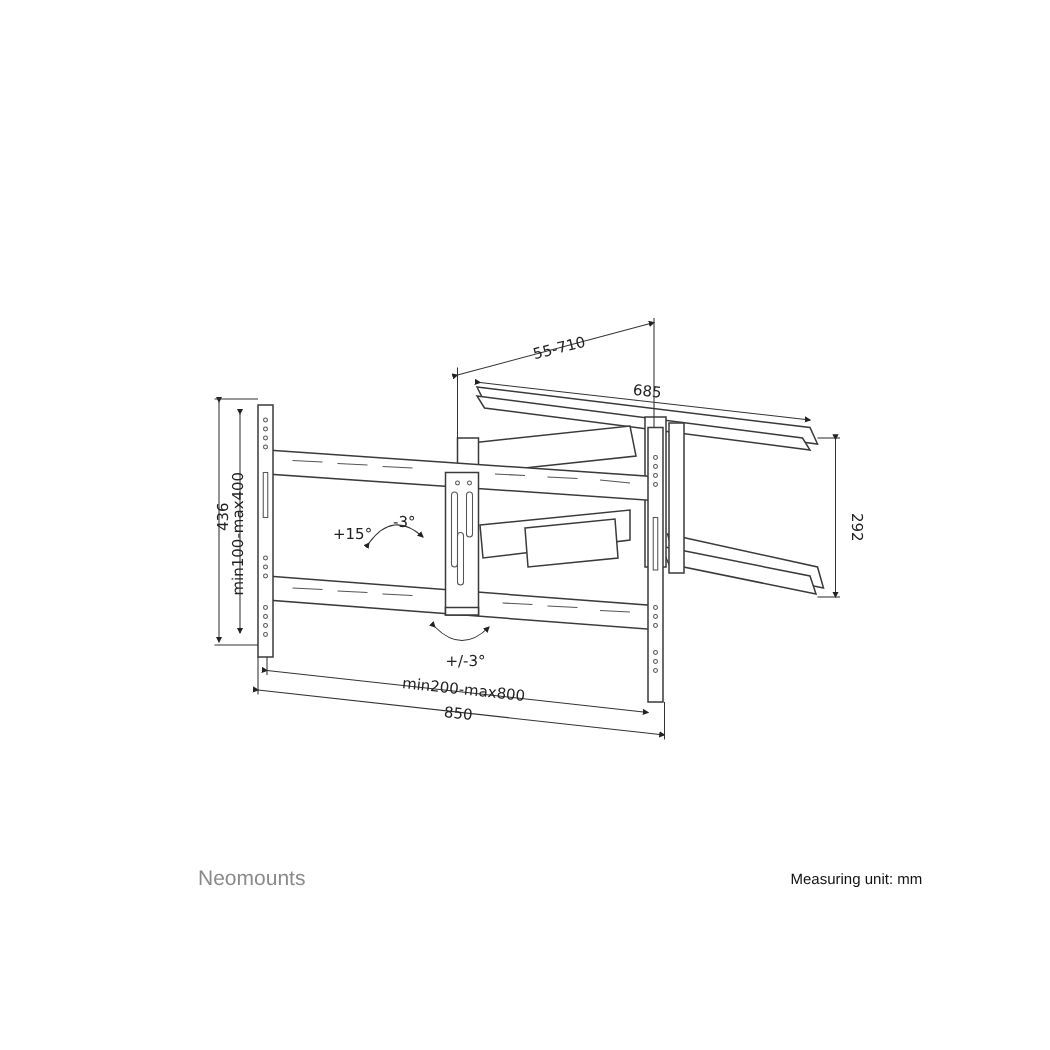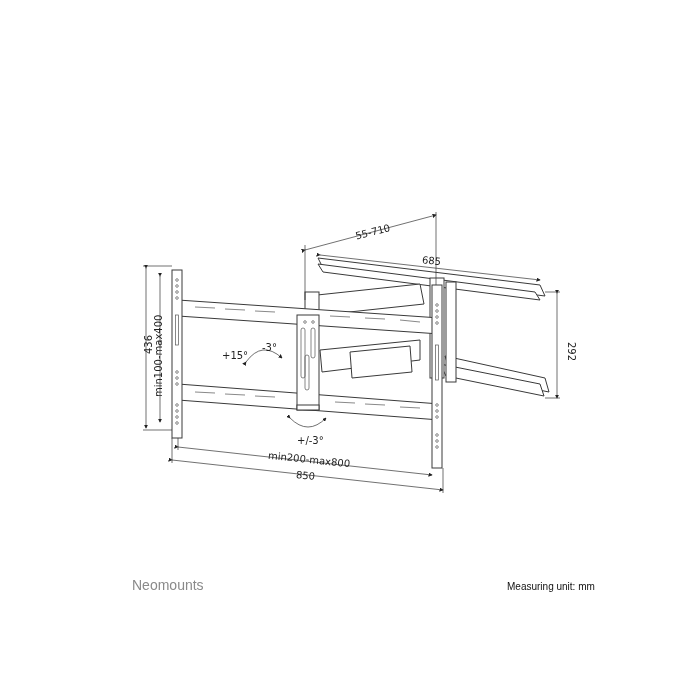--- a/index.html
+++ b/index.html
@@ -3,21 +3,21 @@
 <meta charset="utf-8">
 <style>
   html, body { margin:0; padding:0; background:#ffffff; }
   body { width:700px; height:700px; position:relative; overflow:hidden; font-family:"DejaVu Sans", sans-serif; }
   svg { position:absolute; left:0; top:0; }
   .lf { stroke:#3a3a3a; fill:#ffffff; stroke-width:1; }
   .thin { stroke:#555; fill:none; stroke-width:0.7; }
   .dim { stroke:#333; fill:none; stroke-width:0.7; }
   .txt { font-family:"DejaVu Sans", sans-serif; font-size:10px; fill:#222; }
   .brand { position:absolute; left:108px; top:577px; font-family:"Liberation Sans", sans-serif; font-size:14px; color:#8a8a8a;margin-left:24px; }
-  .unit { position:absolute; left:507px; top:581px; font-family:"Liberation Sans", sans-serif; font-size:10px; color:#111; }
+  .unit { position:absolute; left:527px; top:581px; font-family:"Liberation Sans", sans-serif; font-size:10px; color:#111; }
 </style>
 </head>
 <body>
 
 <svg width="700" height="700" viewBox="0 0 700 700">
   <defs>
     <marker id="ar" markerWidth="6" markerHeight="6" refX="5" refY="3" orient="auto">
       <path d="M0,0 L6,3 L0,6 z" fill="#222"></path>
     </marker>
   </defs>

